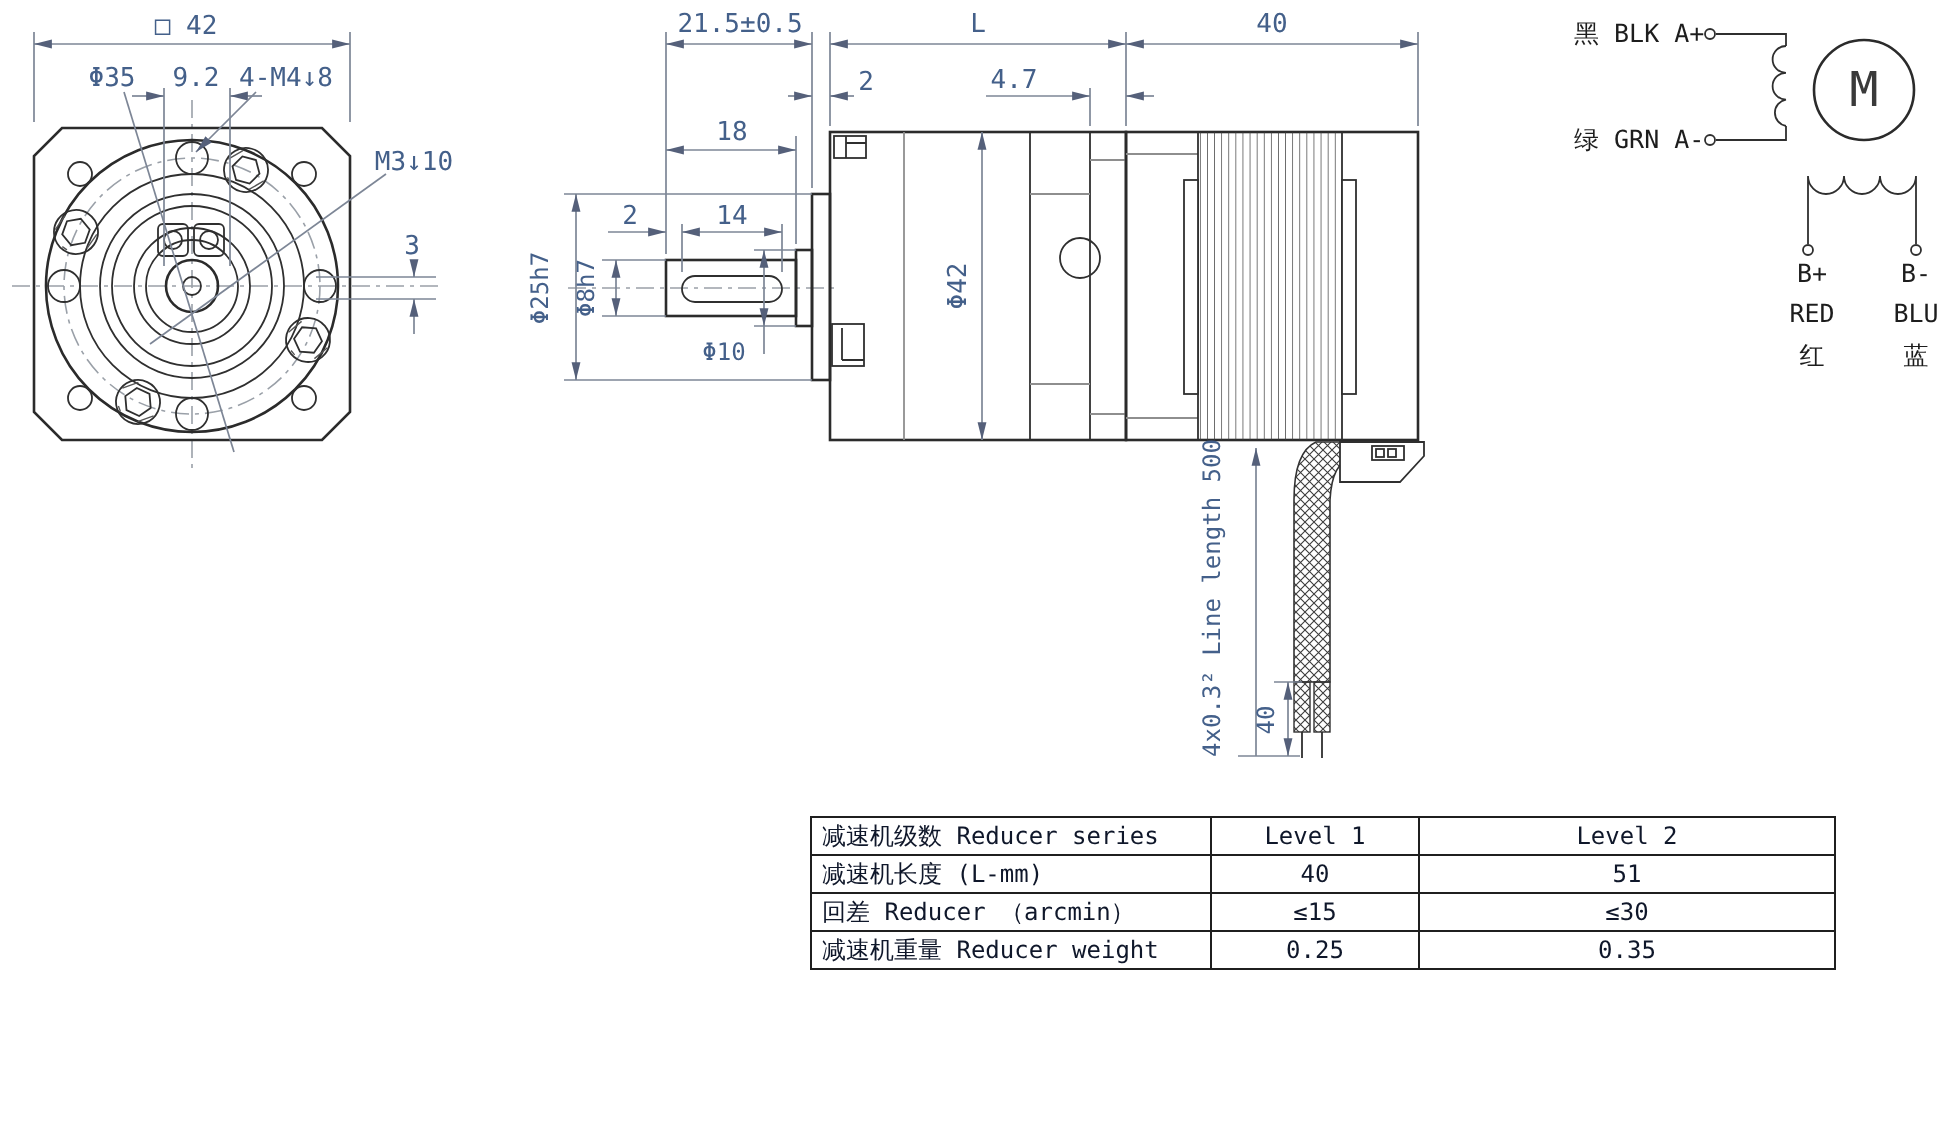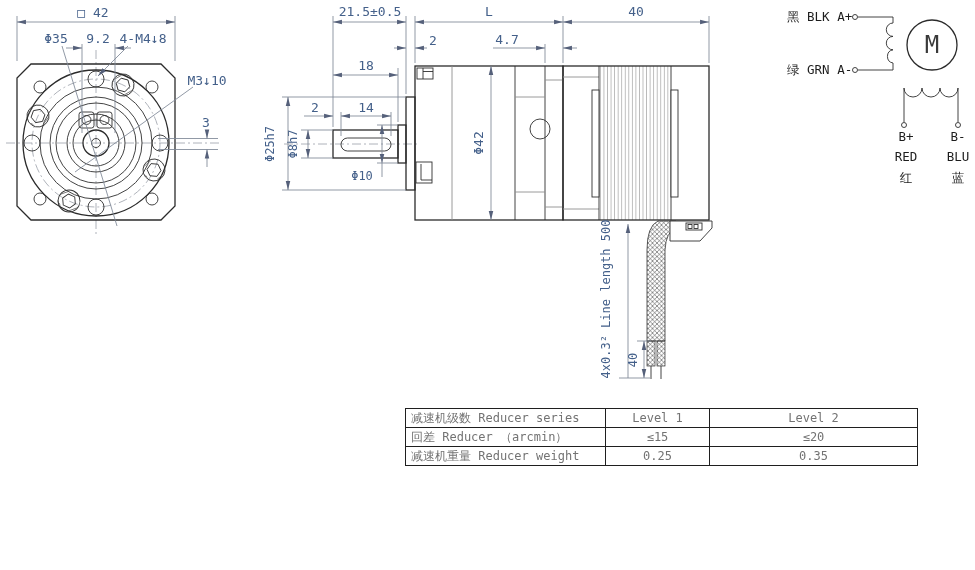--- a/index.html
+++ b/index.html
@@ -15,21 +15,21 @@
   .wf{fill:#ffffff}
   text{font-family:"DejaVu Sans Mono","Liberation Mono",monospace;}
   .dim{fill:#44608a;font-size:13px}
   .dimS{fill:#44608a;font-size:12px}
   .blk{fill:#1d1d1d;font-size:12.5px}
   .mid{text-anchor:middle}
   
   .spec-table{position:absolute;left:405px;top:408px;border-collapse:collapse;
               table-layout:fixed;background:#fff;}
   .spec-table td{border:1px solid #1f1f1f;font-size:12px;line-height:18px;height:18px;
-                 color:#737373;text-align:center;padding:0 1px;white-space:nowrap;overflow:hidden;}
+                 color:#0f172a;text-align:center;padding:0 1px;white-space:nowrap;overflow:hidden;}
   .spec-table td.lab{text-align:left;padding-left:5px;}
 </style>
 </head>
 <body>
 
 <div id="stage">
 
 <svg width="975" height="570" viewBox="0 0 975 570">
   <defs>
     <marker id="ar" viewBox="0 0 12 8" refX="12" refY="4" markerWidth="11" markerHeight="7" orient="auto-start-reverse">
@@ -232,23 +232,28 @@
         <col style="width:26px">
         <col style="width:26px">
   </colgroup>
   <tbody>
         <tr>
     <td class="lab">减速机级数 Reducer series</td>
     <td colspan="4">Level 1</td>
     <td colspan="8">Level 2</td>
   </tr>
   <tr>
+    <td class="lab">减速机长度 (L-mm)</td>
+    <td colspan="4">40</td>
+    <td colspan="8">51</td>
+  </tr>
+  <tr>
     <td class="lab">回差 Reducer （arcmin）</td>
     <td colspan="4">≤15</td>
-    <td colspan="8">≤20</td>
+    <td colspan="8">≤30</td>
   </tr>
   <tr>
     <td class="lab">减速机重量 Reducer weight</td>
     <td colspan="4">0.25</td>
     <td colspan="8">0.35</td>
   </tr>
 </tbody>
     </table>
 
 </div>

